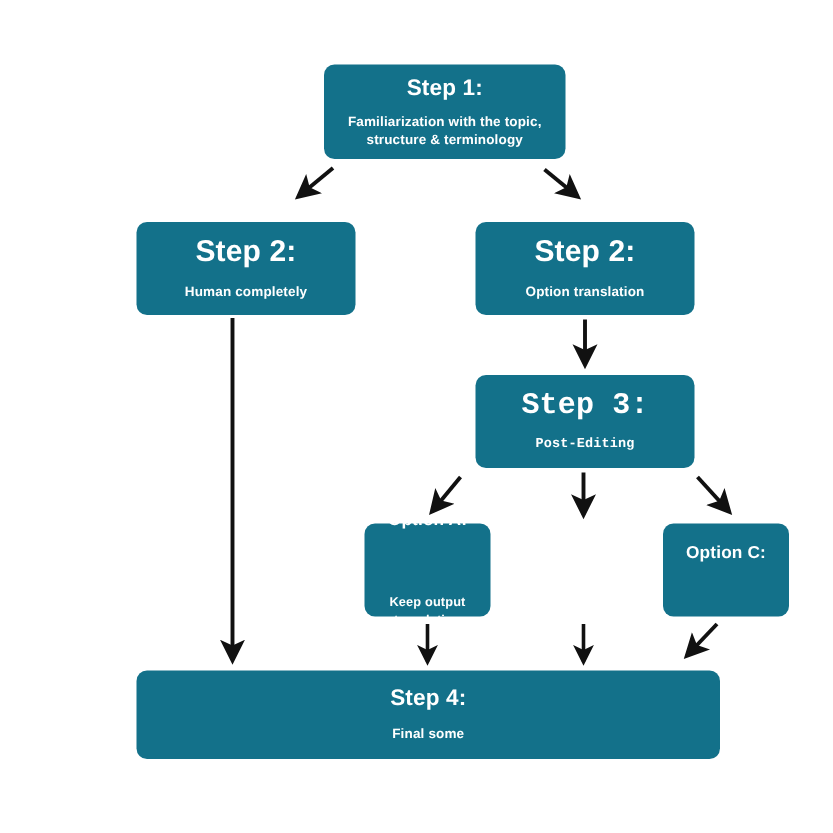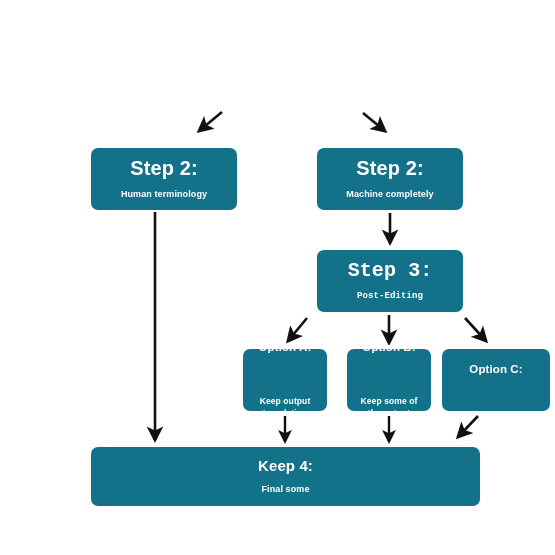--- a/index.html
+++ b/index.html
@@ -106,54 +106,54 @@
 
     <g>
       <line x1="389" y1="416" x2="389" y2="441" stroke="#111111" stroke-width="2.4" marker-end="url(#ahb)"></line>
     </g>
 
     <g>
       <line x1="478" y1="416" x2="458" y2="437" stroke="#111111" stroke-width="2.6" marker-end="url(#ah)"></line>
     </g>
   </svg>
 
+  <div class="node big" style="left:216px; top:43px; width:161px; height:63px;">
+    <div class="title">Step 1:</div>
+    <div class="subtitle">
+      <div>Familiarization with the topic,</div>
+      <div>structure &amp; terminology</div>
+    </div>
+  </div>
 
   <div class="node mid" style="left:91px; top:148px; width:146px; height:62px;">
     <div class="title">Step 2:</div>
-    <div class="subtitle">Human terminology</div>
+    <div class="subtitle">Human completely</div>
   </div>
 
   <div class="node mid" style="left:317px; top:148px; width:146px; height:62px;">
     <div class="title">Step 2:</div>
-    <div class="subtitle">Machine completely</div>
+    <div class="subtitle">Option translation</div>
   </div>
 
   <div class="node mid" style="left:317px; top:250px; width:146px; height:62px;font-family:Liberation Mono, monospace;">
     <div class="title">Step 3:</div>
     <div class="subtitle">Post-Editing</div>
   </div>
 
   <div class="node small" style="left:243px; top:349px; width:84px; height:62px;">
     <div class="title">Option A:</div>
     <div class="subtitle">
       <div>Keep output</div>
       <div>translation</div>
     </div>
   </div>
 
-  <div class="node small" style="left:347px; top:349px; width:84px; height:62px;">
-    <div class="title">Option B:</div>
-    <div class="subtitle">
-      <div>Keep some of</div>
-      <div>the output</div>
-    </div>
-  </div>
 
-  <div class="node small" style="left:442px; top:349px; width:108px; height:62px;">
+  <div class="node small" style="left:442px; top:349px; width:84px; height:62px;">
     <div class="title">Option C:</div>
   </div>
 
   <div class="node big" style="left:91px; top:447px; width:389px; height:59px;">
-    <div class="title">Keep 4:</div>
+    <div class="title">Step 4:</div>
     <div class="subtitle">Final some</div>
   </div>
 
 </div>
 
 </body></html>

